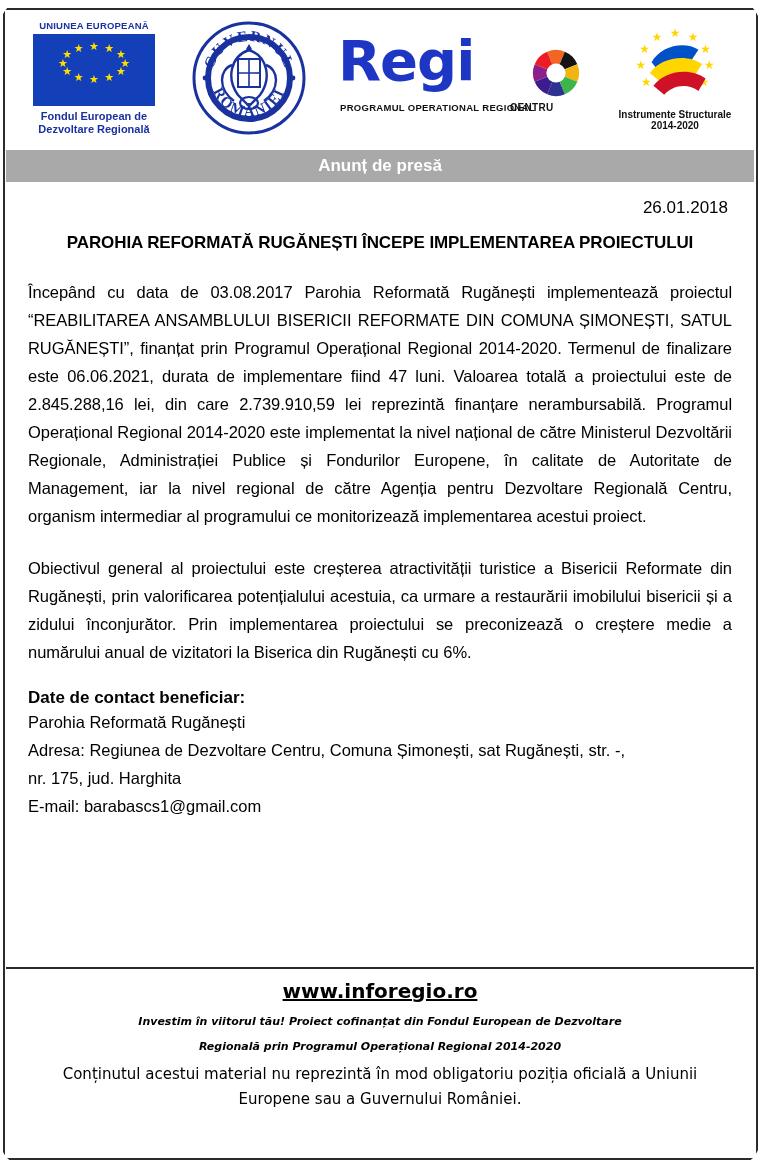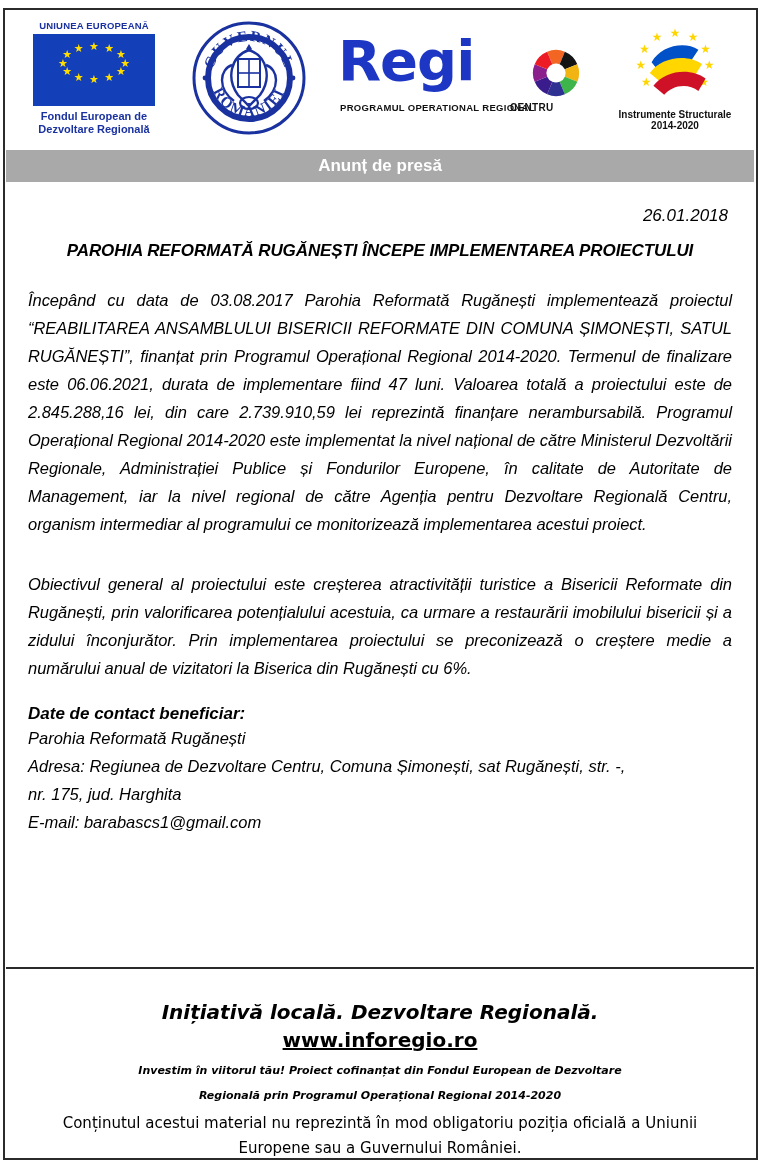--- a/index.html
+++ b/index.html
@@ -11,20 +11,21 @@
     font-family: "Liberation Sans", sans-serif;
     color: #000000;
   }
   .page {
     position: relative;
     width: 760px;
     height: 1166px;
     background: #ffffff;
     box-sizing: border-box;
     overflow: hidden;
+    border-radius: 26px;
   }
   
   .frame-left {
     position: absolute;
     left: 3px; top: 8px;
     width: 2px; height: 1152px;
     background: #2b2b2b;
   }
   .frame-right {
     position: absolute;
@@ -162,44 +163,43 @@
     display: flex;
     align-items: center;
     justify-content: center;
   }
 
   
   .content {
     position: absolute;
     left: 6px; top: 182px;
     width: 748px;
-    padding: 12px 22px;
+    padding: 4px 22px;
     box-sizing: border-box;
-    font-style: italic;
   }
   .date {
     text-align: right;
     font-size: 17px;
     margin-top: 12px;
     padding-right: 4px;
   }
   .title {
     text-align: center;
     font-size: 17px;
     font-weight: bold;
     line-height: 24px;
     margin-top: 13px;
     letter-spacing: -0.1px;
     padding: 0 4px;
   }
   .para {
     text-align: justify;
     font-size: 16.5px;
     line-height: 28px;
-    margin-top: 32px;
+    margin-top: 24px;
     letter-spacing: -0.05px;
   }
   .para.first { margin-top: 23px; }
   .contact-head {
     font-size: 17px;
     font-weight: bold;
     margin-top: 22px;
   }
   .contact-line {
     font-size: 16.5px;
@@ -388,21 +388,20 @@
     <div class="contact-line">Parohia Reformată Rugănești</div>
     <div class="contact-line">Adresa: Regiunea de Dezvoltare Centru, Comuna Șimonești, sat Rugănești, str. -,</div>
     <div class="contact-line">nr. 175, jud. Harghita</div>
     <div class="contact-line">E-mail: barabascs1@gmail.com</div>
 
   </div>
 
   <div class="divider"></div>
 
   <div class="footer">
-    <div class="f-slogan">Inițiativă locală. Dezvoltare Regională.</div>
     <div class="f-url">www.inforegio.ro</div>
     <div class="f-invest">Investim în viitorul tău! Proiect cofinanțat din Fondul European de Dezvoltare</div>
     <div class="f-invest" style="margin-top:0">Regională prin Programul Operațional Regional 2014-2020</div>
     <div class="f-disc">Conținutul acestui material nu reprezintă în mod obligatoriu poziția oficială a Uniunii</div>
     <div class="f-disc" style="margin-top:0">Europene sau a Guvernului României.</div>
   </div>
 
 </div>
 
 </body></html>

